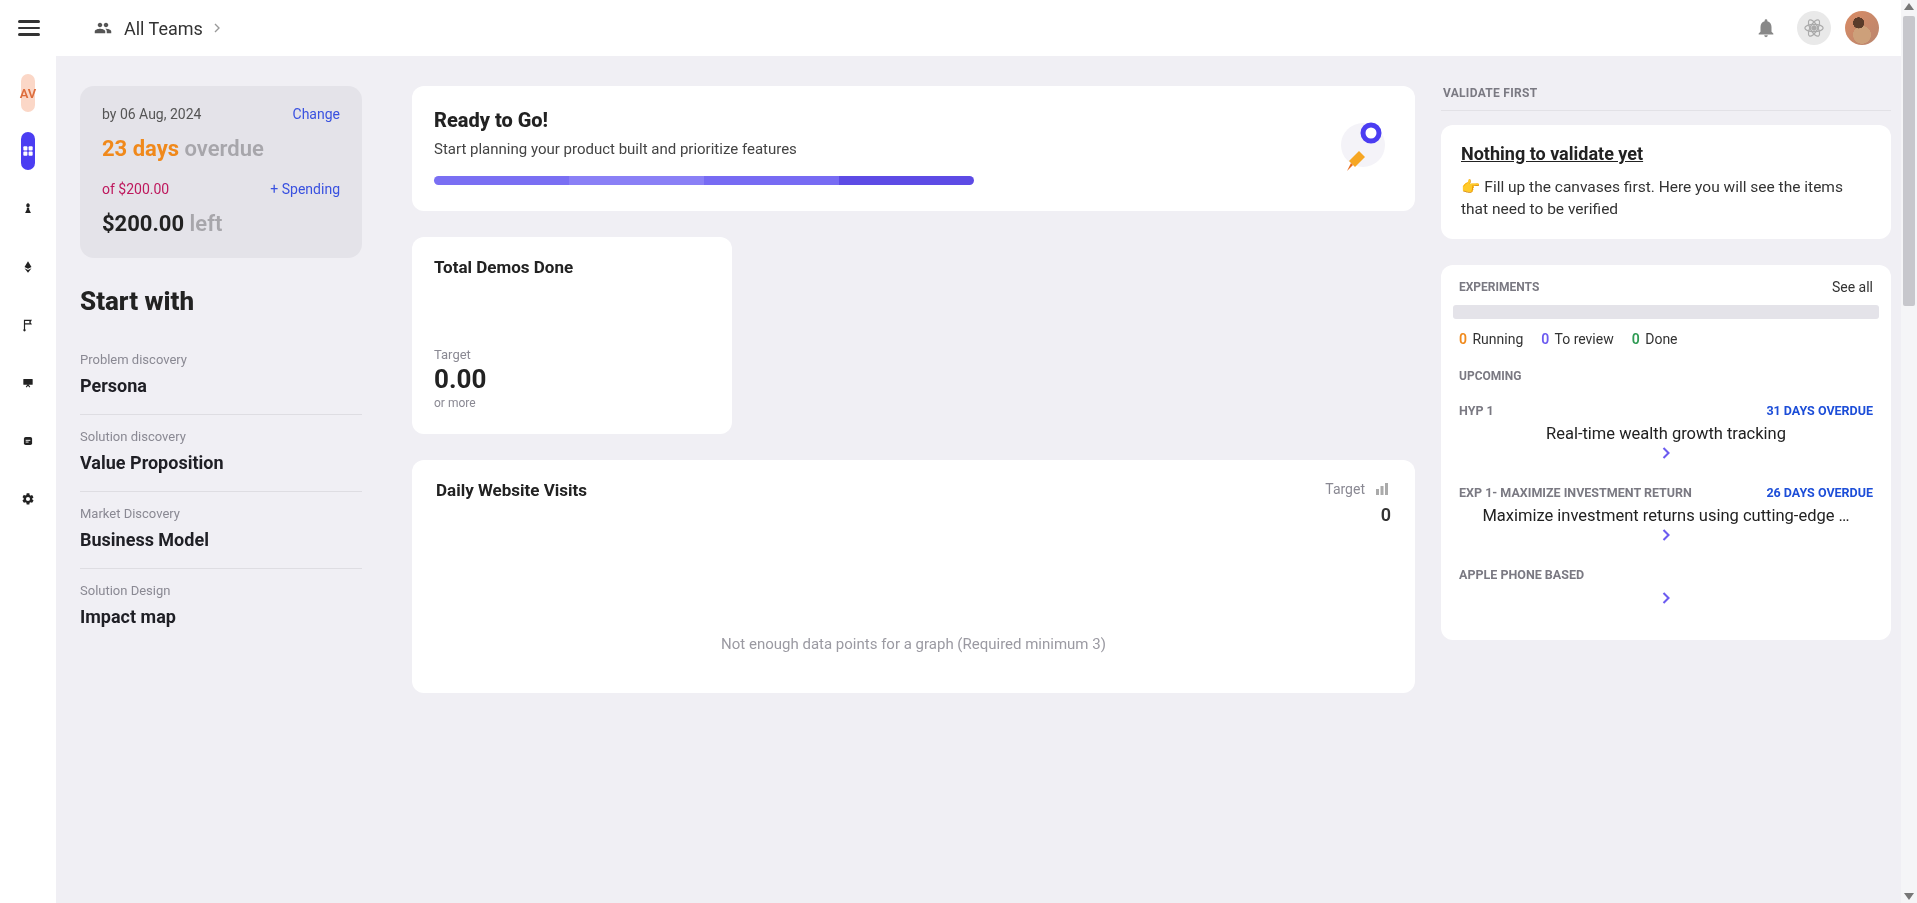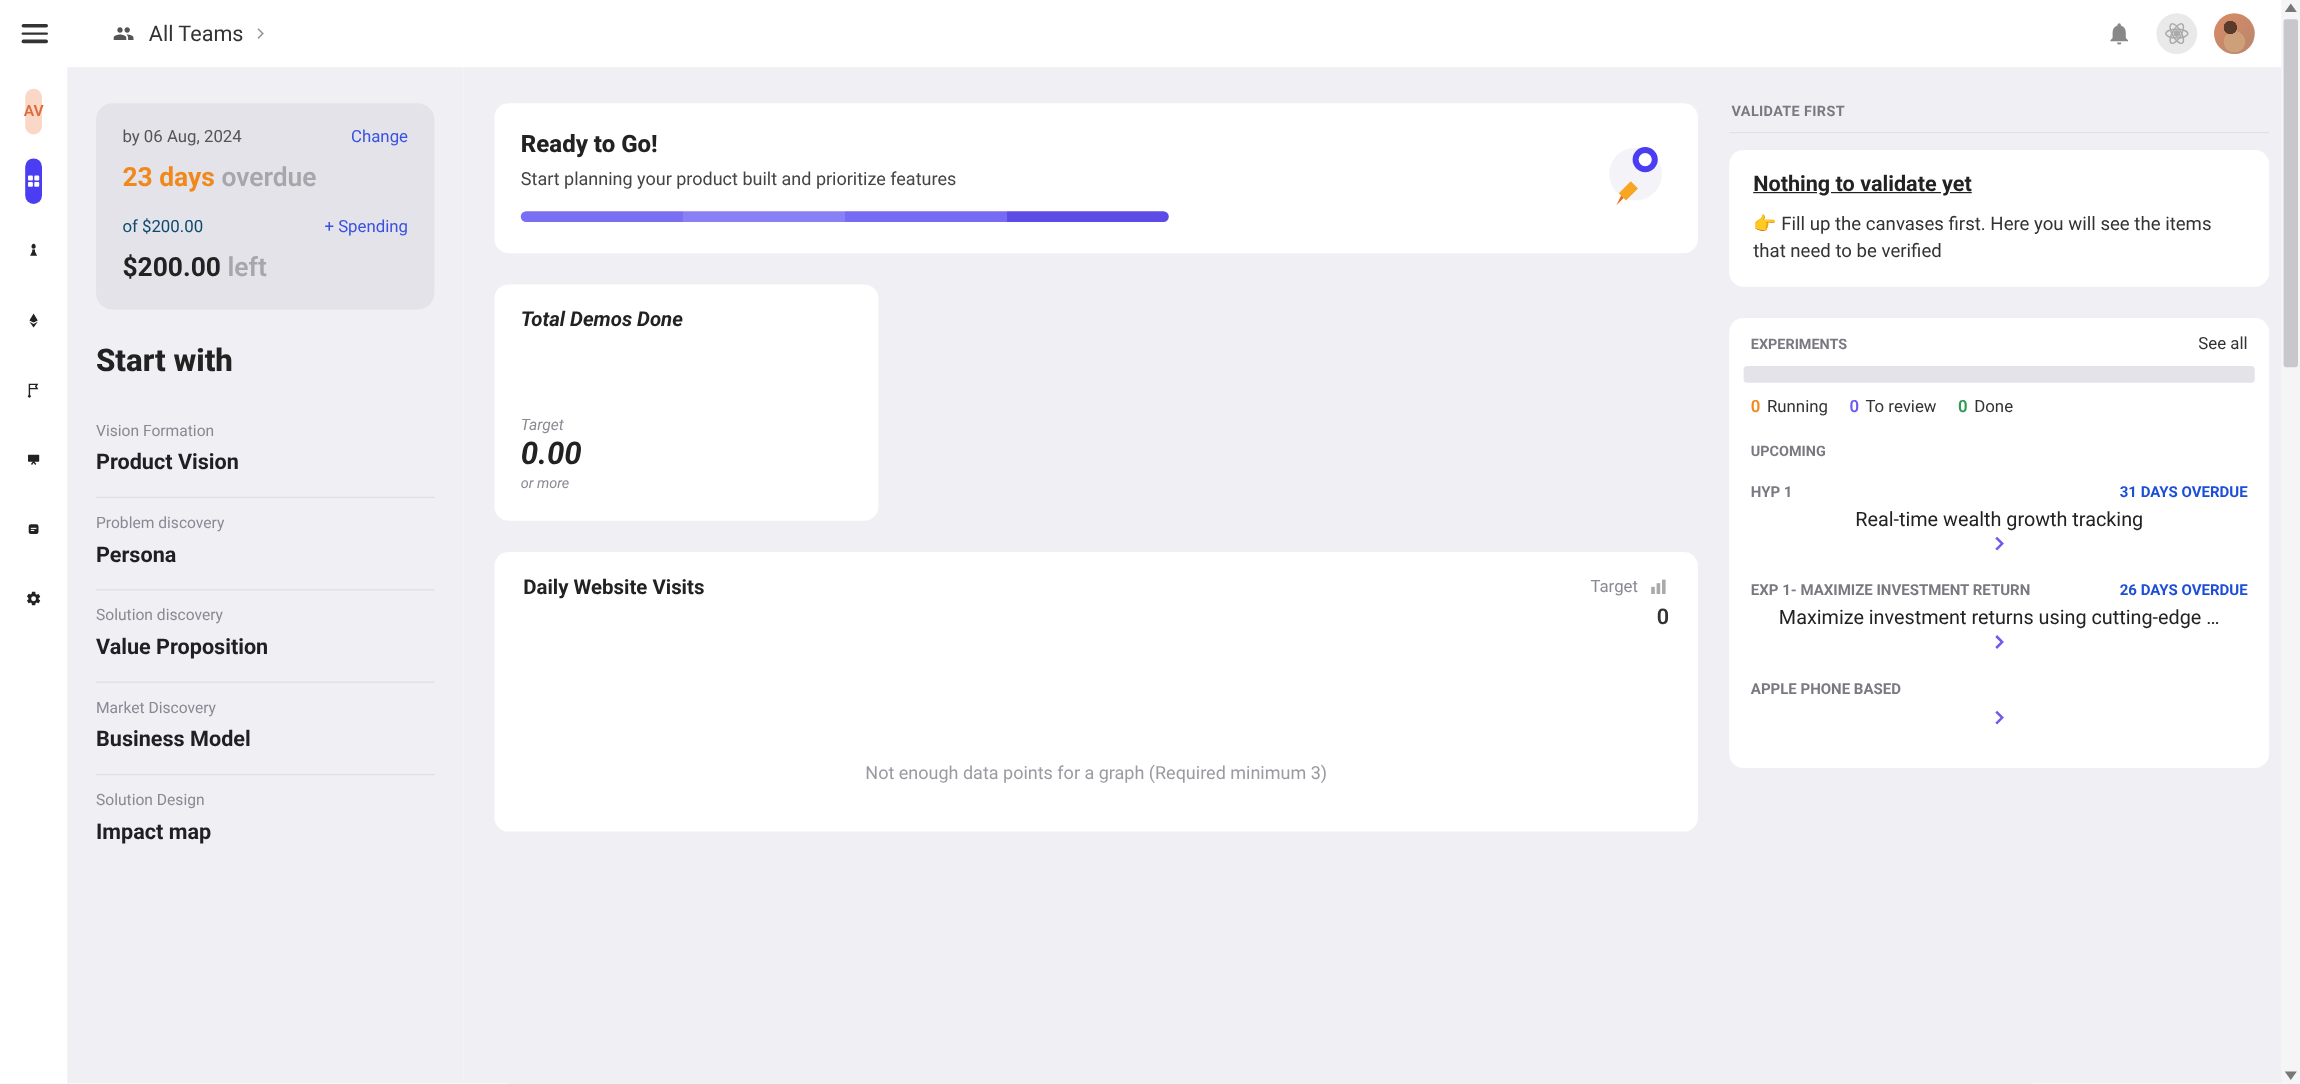--- a/index.html
+++ b/index.html
@@ -68,21 +68,21 @@
     border-radius:14px;
     padding: 20px 22px 22px 22px;
     margin-bottom: 28px;
   }
   .summary-top { display:flex; justify-content:space-between; align-items:flex-start; font-size:14px; color:#555;}
   .summary-top a { color:#3951e0; text-decoration:none; font-size:14px; cursor:pointer;}
   .overdue-line { margin-top: 14px; font-size:22px; font-weight:700; }
   .overdue-line .num { color:#f0891b; }
   .overdue-line .lbl { color:#a7a6ab; font-weight:600;}
   .budget-row { display:flex; justify-content:space-between; margin-top:20px; font-size:14px;}
-  .budget-row .of { color:#0c4a6e; }
+  .budget-row .of { color:#be185d; }
   .budget-row a { color:#3951e0; text-decoration:none; cursor:pointer;}
   .left-line { margin-top:14px; font-size:22px; font-weight:700;}
   .left-line .lbl { color:#a7a6ab; font-weight:600;}
 
   .start-with { font-size:26px; font-weight:800; margin-bottom: 22px; }
   .step { padding: 14px 0 18px 0; border-bottom:1px solid #dedde2; cursor:pointer;}
   .step:last-child { border-bottom:none; }
   .step .cat { font-size:13px; color:#8a8993; margin-bottom:8px;}
   .step .title { font-size:18px; font-weight:700; color:#1f1f25;}
 
@@ -92,21 +92,21 @@
   .right-col { width: 450px; }
 
   .card { background:#fff; border-radius:12px; padding: 20px 22px; margin-bottom: 26px; justify-content: center; }
   .ready-card { display:flex; align-items:center; gap:18px; padding:22px 22px 26px 22px;}
   .ready-text h2 { font-size:20px; font-weight:800; margin-bottom:8px;}
   .ready-text p { font-size:15px; color:#444; margin-bottom:18px;}
   .progress { height:9px; border-radius:5px; background:linear-gradient(90deg,#7a6ff3 0 25%, #8a80f6 25% 50%, #776bf3 50% 75%, #5d4be5 75% 100%); width: 540px;}
   .rocket { width:64px; height:64px; position:relative; margin-left:auto;}
   .rocket svg { width:64px; height:64px; }
 
-  .demos-card { width: 320px; padding: 20px 22px 24px 22px; font-style: italic;}
+  .demos-card { width: 320px; padding: 20px 22px 24px 22px;}
   .demos-card h3 { font-size:17px; font-weight:700; margin-bottom: 70px;}
   .target-block .t-label { font-size:13px; color:#8a8993; }
   .target-block .t-value { font-size:26px; font-weight:700; margin-top:2px;}
   .target-block .t-more { font-size:12px; color:#8a8993; margin-top:2px;}
 
   .visits-card { padding:20px 24px 30px 24px; }
   .visits-head { display:flex; justify-content:space-between; align-items:flex-start;}
   .visits-head h3 { font-size:17px; font-weight:700; }
   .target-right { text-align:right; }
   .target-right .t-row { display:flex; align-items:center; gap:8px; color:#8a8993; font-size:14px;}
@@ -245,24 +245,20 @@
         <span class="of">of $200.00</span>
         <a>+ Spending</a>
       </div>
       <div class="left-line">
         <span>$200.00</span><span class="lbl"> left</span>
       </div>
     </div>
 
     <div class="start-with">Start with</div>
 
-    <div class="step">
-      <div class="cat">Vision Formation</div>
-      <div class="title">Product Vision</div>
-    </div>
     <div class="step">
       <div class="cat">Problem discovery</div>
       <div class="title">Persona</div>
     </div>
     <div class="step">
       <div class="cat">Solution discovery</div>
       <div class="title">Value Proposition</div>
     </div>
     <div class="step">
       <div class="cat">Market Discovery</div>

